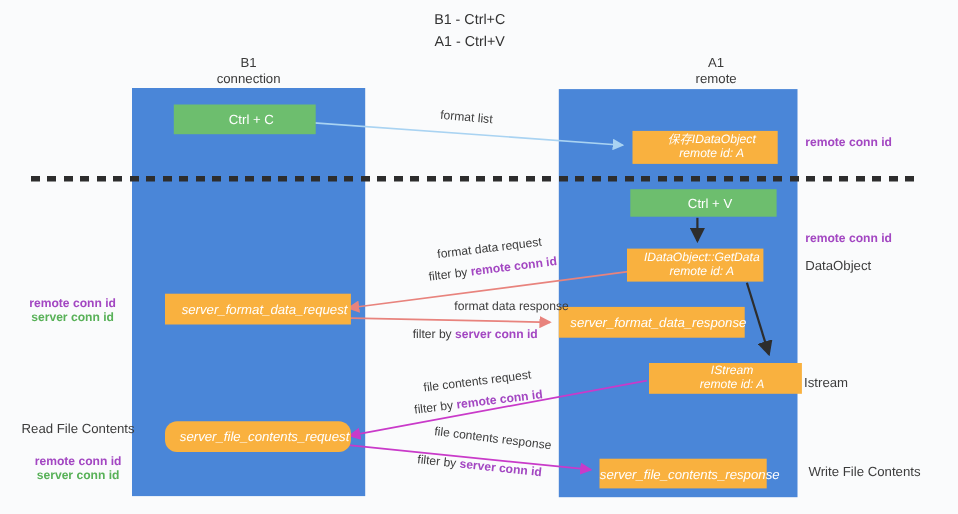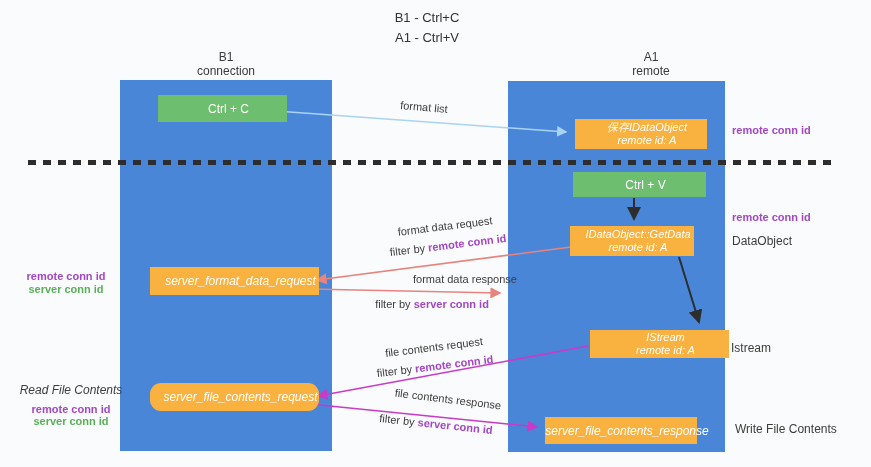--- a/index.html
+++ b/index.html
@@ -92,20 +92,21 @@
 
   <div class="box green single" style="left:573px;top:172px;width:121px;height:25px;">Ctrl + V</div>
 
   <div class="box orange" style="left:570px;top:226px;width:112px;height:30px;">
     <span class="l1">IDataObject::GetData</span>
     <span class="l2">remote id: A</span>
   </div>
 
   <div class="box orange single" style="left:150px;top:267px;width:157px;height:28px;">server_format_data_request</div>
 
+  <div class="box orange single" style="left:508px;top:279px;width:157px;height:28px;">server_format_data_response</div>
 
   <div class="box orange" style="left:590px;top:330px;width:127px;height:28px;">
     <span class="l1">IStream</span>
     <span class="l2">remote id: A</span>
   </div>
 
   <div class="box orange single" style="left:150px;top:383px;width:157px;height:28px;border-radius:11px;">server_file_contents_request</div>
 
   <div class="box orange single" style="left:545px;top:417px;width:140px;height:27px;text-align:center;">server_file_contents_response</div>
 
@@ -136,18 +137,18 @@
   <div class="side dark" style="left:732px;top:234px;">DataObject</div>
   <div class="side dark" style="left:731px;top:341px;">Istream</div>
   <div class="side dark" style="left:735px;top:422px;">Write File Contents</div>
 
   <div class="side ctr" style="left:8px;top:270px;width:116px;line-height:12.5px;">
     <div class="purple">remote conn id</div>
     <div class="greentx">server conn id</div>
   </div>
 
   <div class="side ctr" style="left:6px;top:384px;width:130px;line-height:12.5px;">
-    <div class="dark" style="margin-bottom:6px;font-style:italic;">Read File Contents</div>
+    <div class="dark" style="margin-bottom:17px;">Read File Contents</div>
     <div class="purple">remote conn id</div>
     <div class="greentx">server conn id</div>
   </div>
 
 </div>
 
 </body></html>

